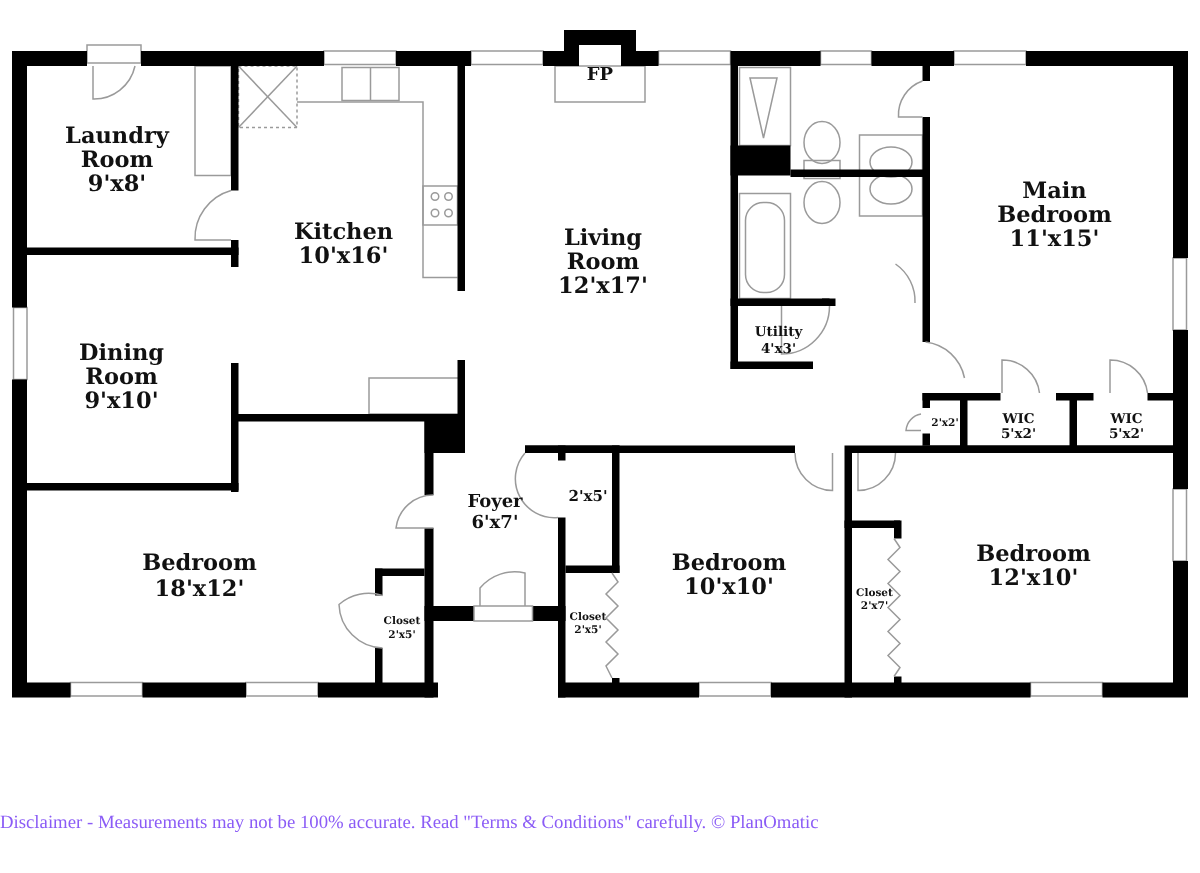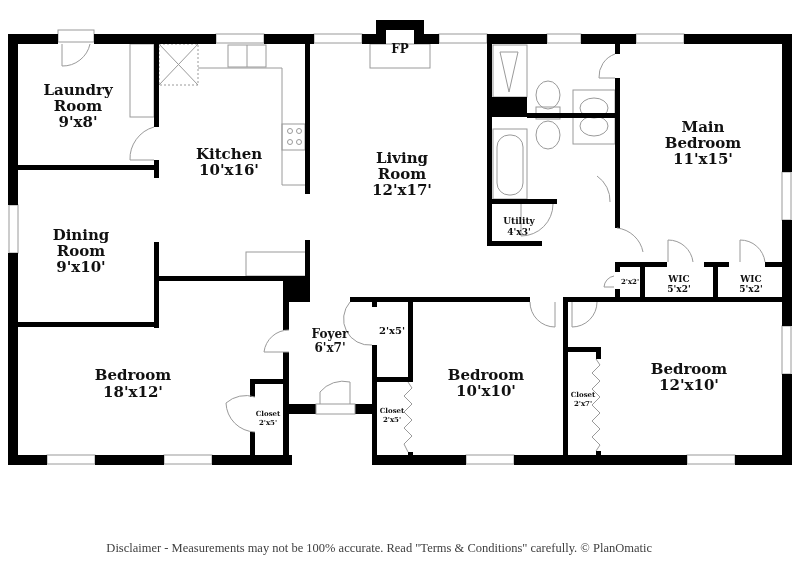--- a/index.html
+++ b/index.html
@@ -6,21 +6,21 @@
     body { width: 800px; height: 582px; position: relative; overflow: hidden; font-family: "DejaVu Serif", "Liberation Serif", serif; }
     svg { position: absolute; left: 0; top: 0; }
     .wall { fill: #000000; }
     .fix { fill: none; stroke: #9a9a9a; stroke-width: 1; }
     .win { fill: #ffffff; stroke: #9a9a9a; stroke-width: 1; }
     .door { fill: none; stroke: #9a9a9a; stroke-width: 1; }
     .lbl { font-family: "DejaVu Serif", "Liberation Serif", serif; font-weight: bold; fill: #111111; text-anchor: middle; }
     .lbl-lg { font-size: 15px; }
     .lbl-md { font-size: 12px; }
     .lbl-sm { font-size: 9px; }
-    .disclaimer { position: absolute; left: 0; width: 652px; top: 541px; text-align: right; font-family: "Liberation Serif", "DejaVu Serif", serif; font-size: 12.5px; color: #404040; }
+    .disclaimer { position: absolute; left: 0; width: 652px; top: 541px; text-align: left; font-family: "Liberation Serif", "DejaVu Serif", serif; font-size: 12.5px; color: #8b5cf6; }
   </style>
 </head>
 <body>
 
 <svg width="800" height="582" viewBox="0 0 800 582">
 
   <g>
 
     <rect class="fix" x="130" y="44" width="24" height="73"></rect>
 

